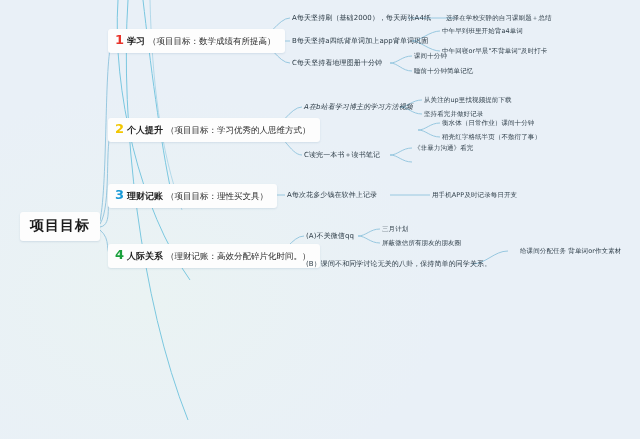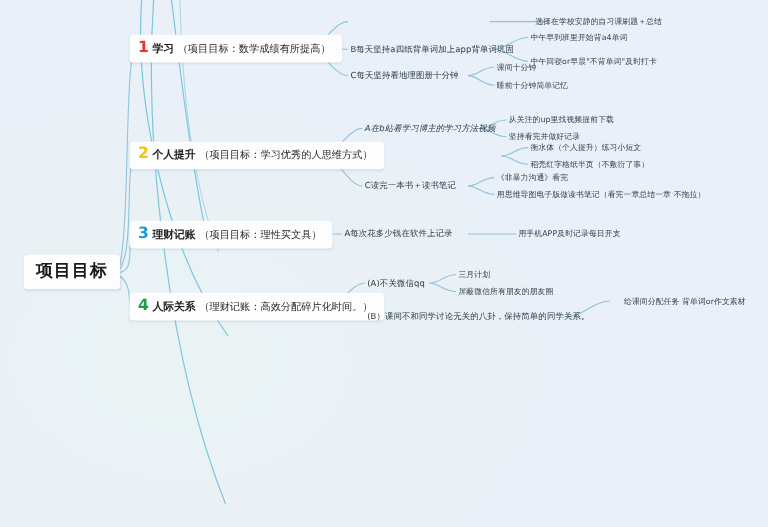--- a/index.html
+++ b/index.html
@@ -145,46 +145,46 @@
   <div class="node root-node" style="left:20px; top:212px;">
     <span>项目目标</span>
   </div>
 
   <div class="node l1-node" style="left:108px; top:29px;">
     <span class="l1-num" style="color: rgb(232, 51, 42);">1</span>
     <span class="l1-title">学习</span>
     <span class="l1-goal">（项目目标：数学成绩有所提高）</span>
   </div>
 
+  <div class="node l2-node" style="left:292px; top:13px;">A每天坚持刷（基础2000），每天两张A4纸</div>
   <div class="node l3-node" style="left:446px; top:14px;">选择在学校安静的自习课刷题＋总结</div>
 
   <div class="node l2-node" style="left:292px; top:36px;">B每天坚持a四纸背单词加上app背单词巩固</div>
   <div class="node l3-node" style="left:442px; top:27px;">中午早到班里开始背a4单词</div>
   <div class="node l3-node" style="left:442px; top:47px;">中午回寝or早晨"不背单词"及时打卡</div>
 
   <div class="node l2-node" style="left:292px; top:58px;">C每天坚持看地理图册十分钟</div>
   <div class="node l3-node" style="left:414px; top:52px;">课间十分钟</div>
   <div class="node l3-node" style="left:414px; top:67px;">睡前十分钟简单记忆</div>
 
   <div class="node l1-node" style="left:108px; top:118px;">
     <span class="l1-num" style="color: rgb(242, 198, 0);">2</span>
     <span class="l1-title">个人提升</span>
     <span class="l1-goal">（项目目标：学习优秀的人思维方式）</span>
   </div>
 
   <div class="node l2-node" style="left:304px; top:102px;font-style:italic;">A在b站看学习博主的学习方法视频</div>
   <div class="node l3-node" style="left:424px; top:96px;">从关注的up里找视频提前下载</div>
   <div class="node l3-node" style="left:424px; top:110px;">坚持看完并做好记录</div>
 
-  <div class="node l3-node" style="left:442px; top:119px;">衡水体（个人提升）练习小短文</div>
+  <div class="node l3-node" style="left:442px; top:119px;">衡水体（日常作业）课间十分钟</div>
   <div class="node l3-node" style="left:442px; top:133px;">稻壳红字格纸半页（不敷衍了事）</div>
 
   <div class="node l2-node" style="left:304px; top:150px;">C读完一本书＋读书笔记</div>
   <div class="node l3-node" style="left:414px; top:144px;">《非暴力沟通》看完</div>
-  <div class="node l3-node" style="left:414px; top:158px;">用思维导图电子版做读书笔记（看完一章总结一章 不拖拉）</div>
 
   <div class="node l1-node" style="left:108px; top:184px;">
     <span class="l1-num" style="color: rgb(26, 154, 215);">3</span>
     <span class="l1-title">理财记账</span>
     <span class="l1-goal">（项目目标：理性买文具）</span>
   </div>
 
   <div class="node l2-node" style="left:287px; top:190px;">A每次花多少钱在软件上记录</div>
   <div class="node l3-node" style="left:432px; top:191px;">用手机APP及时记录每日开支</div>
 

